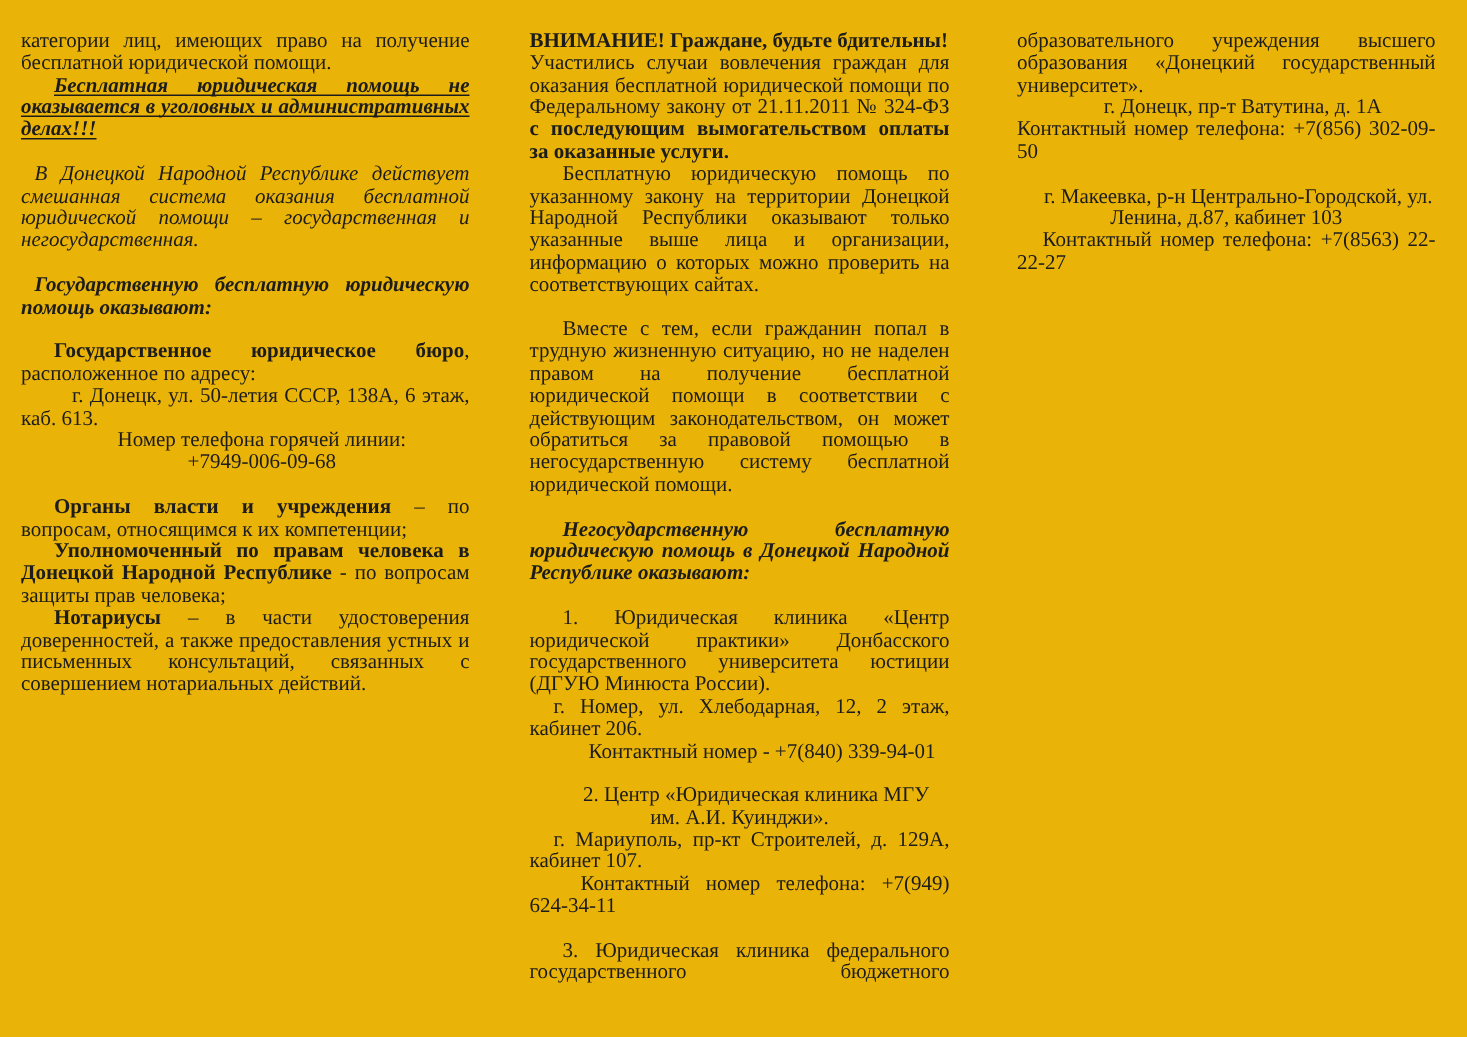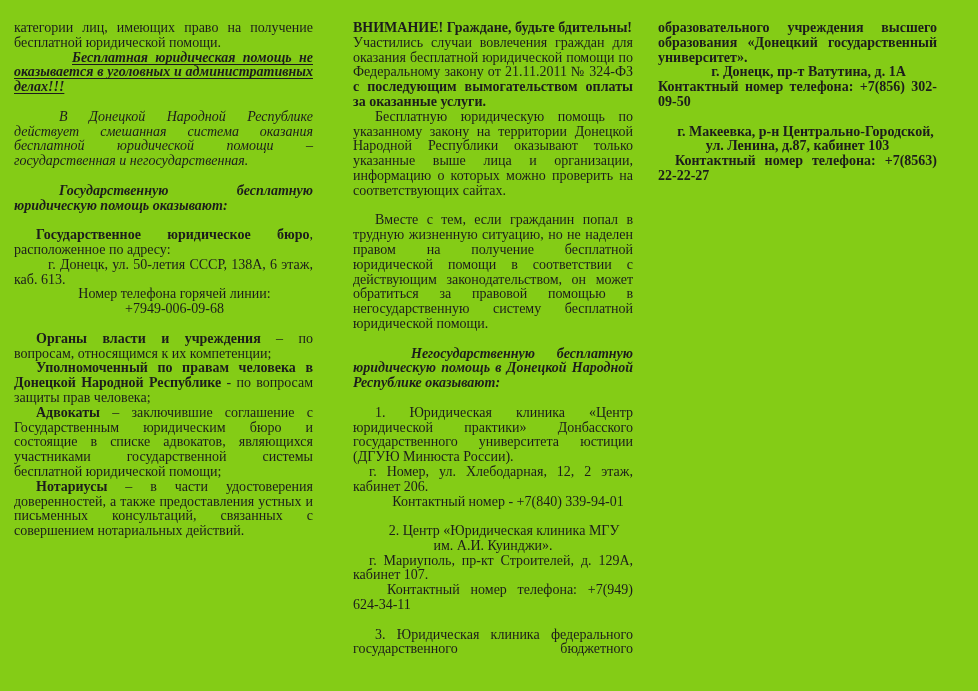--- a/index.html
+++ b/index.html
@@ -2,37 +2,37 @@
 <html><head>
 <meta charset="utf-8">
 <style>
   html,body{margin:0;padding:0;}
   body{
     width:978px;height:691px;position:relative;background:#ffffff;
     font-family:"Liberation Serif","DejaVu Serif",serif;
     font-size:14px;line-height:14.8px;color:#1c1c1c;
     overflow:hidden;
   }
-  .page{position:absolute;left:0;top:0;width:978px;height:691px;background:#84cc16;}
+  .page{position:absolute;left:0;top:0;width:978px;height:691px;background:#eab308;}
   .col{position:absolute;top:21px;}
   .col-left{left:14px;width:299px;}
   .col-middle{left:353px;width:280px;}
-  .col-right{left:658px;width:279px;font-weight:bold;}
+  .col-right{left:678px;width:279px;}
   .col p{margin:0;padding:0;text-align:justify;}
   p.left{text-align:center;}
   p.blank{white-space:pre;}
   .ind{text-indent:22px;}
   .ind-sm{text-indent:16px;}
   .ind-lg{text-indent:30px;}
   .block-it{margin-left:10px;text-indent:9px;}
   .hang{margin-left:-13px;text-indent:34px;}
   .hang-sm{margin-left:-17px;text-indent:17px;}
   .stretch{text-align-last:justify;}
   span.b{font-weight:bold;}
-  span.it{font-style:italic;margin-left:36px;}
+  span.it{font-style:italic;}
   span.u{text-decoration:underline;text-decoration-thickness:1px;text-underline-offset:2px;text-decoration-skip-ink:none;}
   span.sq{text-decoration-style:wavy;text-decoration-color:#ea1c24;text-decoration-thickness:1px;text-underline-offset:2px;text-decoration-skip-ink:none;}
 </style>
 </head>
 <body>
 
 <div class="page">
   <div class="col col-left">
       <p class=""><span class="">категории лиц, имеющих право на получение бесплатной юридической помощи.</span></p>
       <p class="ind"><span class="b it u">Бесплатная юридическая помощь не оказывается в уголовных и административных делах!!!</span></p>
@@ -41,21 +41,20 @@
       <p class="blank">&nbsp;</p>
       <p class="block-it"><span class="b it">Государственную бесплатную юридическую помощь оказывают:</span></p>
       <p class="blank">&nbsp;</p>
       <p class="ind"><span class="b">Государственное юридическое бюро</span><span class="">, расположенное по адресу:</span></p>
       <p class="hang"><span class="">г. Донецк, ул. 50-летия СССР, 138А, 6 этаж, </span><span class="sq">каб.</span><span class=""> 613.</span></p>
       <p class="ind left"><span class="">Номер телефона горячей линии:</span></p>
       <p class="ind left"><span class="">+7949-006-09-68</span></p>
       <p class="blank">&nbsp;</p>
       <p class="ind"><span class="b">Органы власти и учреждения</span><span class=""> – по вопросам, относящимся к их компетенции;</span></p>
       <p class="ind"><span class="b">Уполномоченный по правам человека в Донецкой Народной Республике</span><span class=""> - по вопросам защиты прав человека;</span></p>
-      <p class="ind"><span class="b">Адвокаты</span><span class=""> – заключившие соглашение с Государственным юридическим бюро и состоящие в списке адвокатов, являющихся участниками государственной системы бесплатной юридической помощи;</span></p>
       <p class="ind"><span class="b">Нотариусы</span><span class=""> – в части удостоверения доверенностей, а также предоставления устных и письменных консультаций, связанных с совершением нотариальных действий.</span></p>
     </div>
   <div class="col col-middle">
       <p class=""><span class="b">ВНИМАНИЕ! Граждане, будьте бдительны!</span><br><span class="">Участились случаи вовлечения граждан для оказания бесплатной юридической помощи по Федеральному закону от 21.11.2011 № 324-ФЗ </span><span class="b">с последующим вымогательством оплаты за оказанные услуги.</span></p>
       <p class="ind"><span class="">Бесплатную юридическую помощь по указанному закону на территории Донецкой Народной Республики оказывают только указанные выше лица и организации, информацию о которых можно проверить на соответствующих сайтах.</span></p>
       <p class="blank">&nbsp;</p>
       <p class="ind"><span class="">Вместе с тем, если гражданин попал в трудную жизненную ситуацию, но не наделен правом на получение бесплатной юридической помощи в соответствии с действующим законодательством, он может обратиться за правовой помощью в негосударственную систему бесплатной юридической помощи.</span></p>
       <p class="blank">&nbsp;</p>
       <p class="ind"><span class="b it">Негосударственную бесплатную юридическую помощь в Донецкой Народной Республике оказывают:</span></p>
       <p class="blank">&nbsp;</p>

